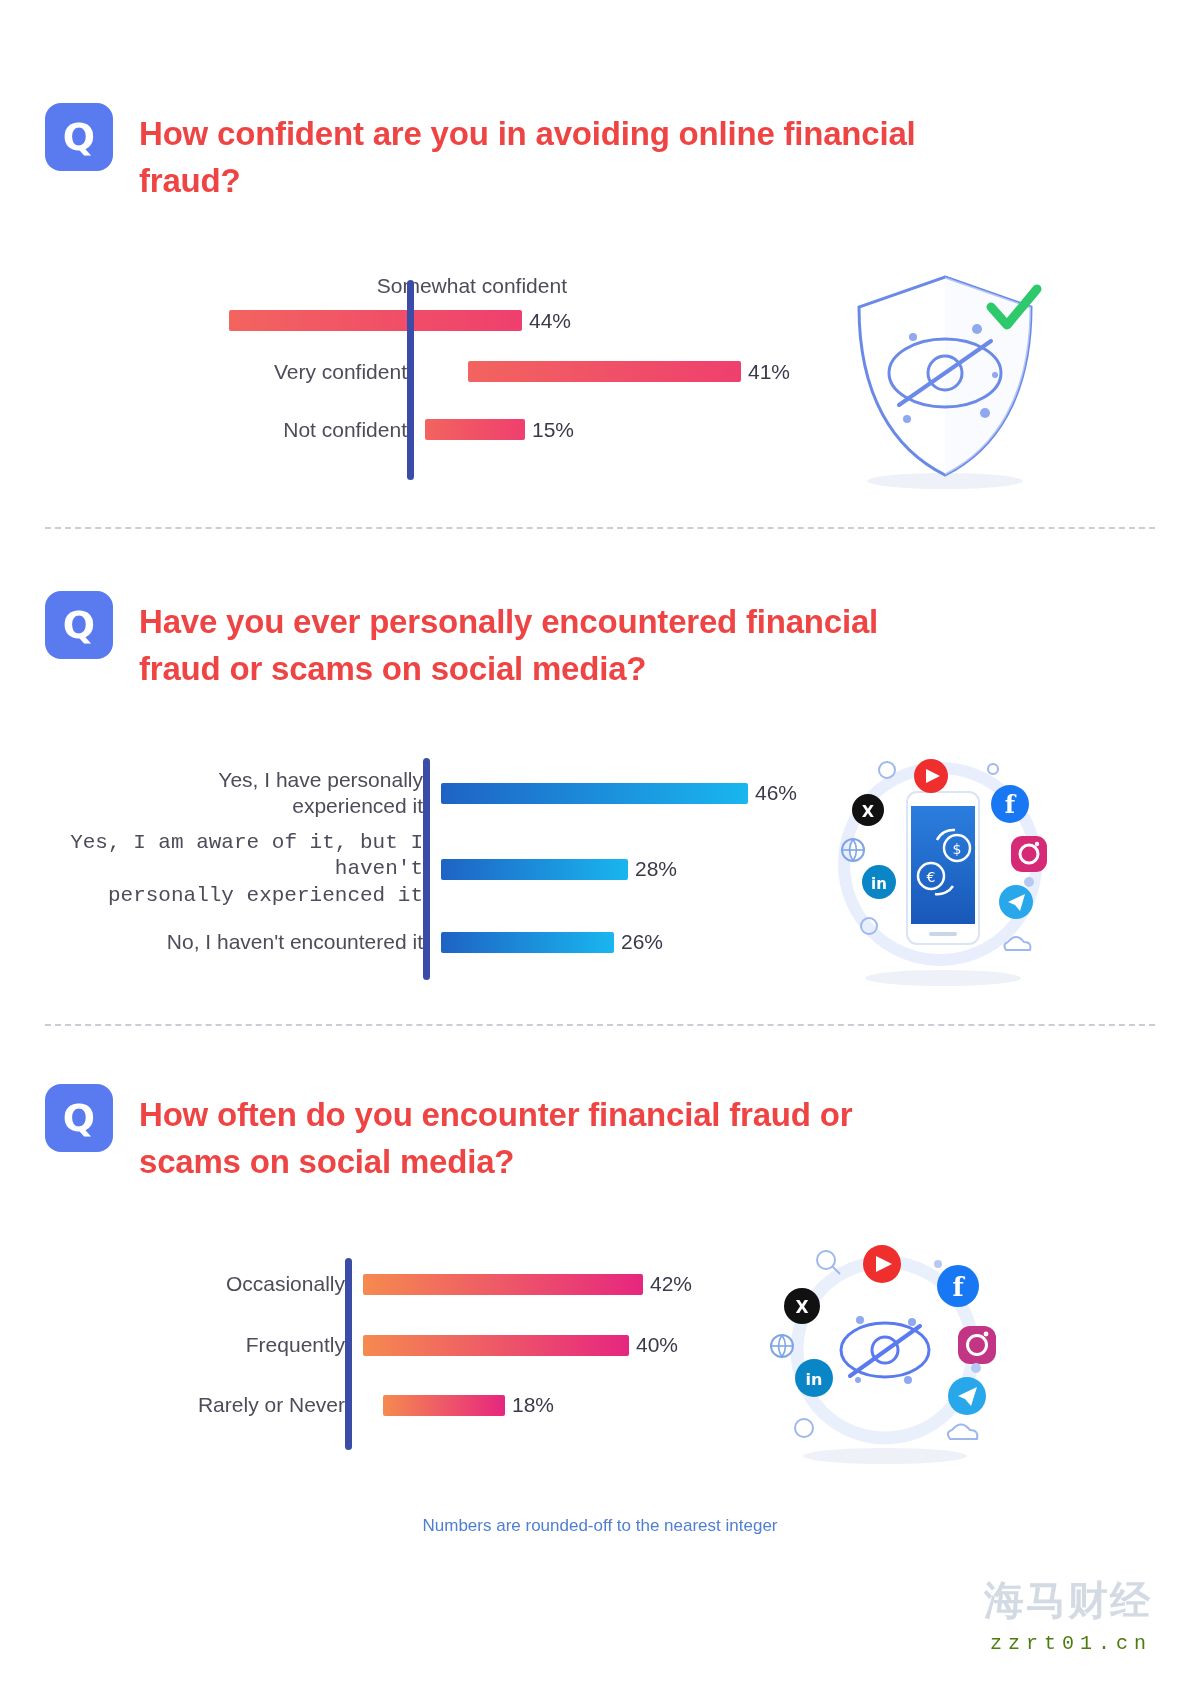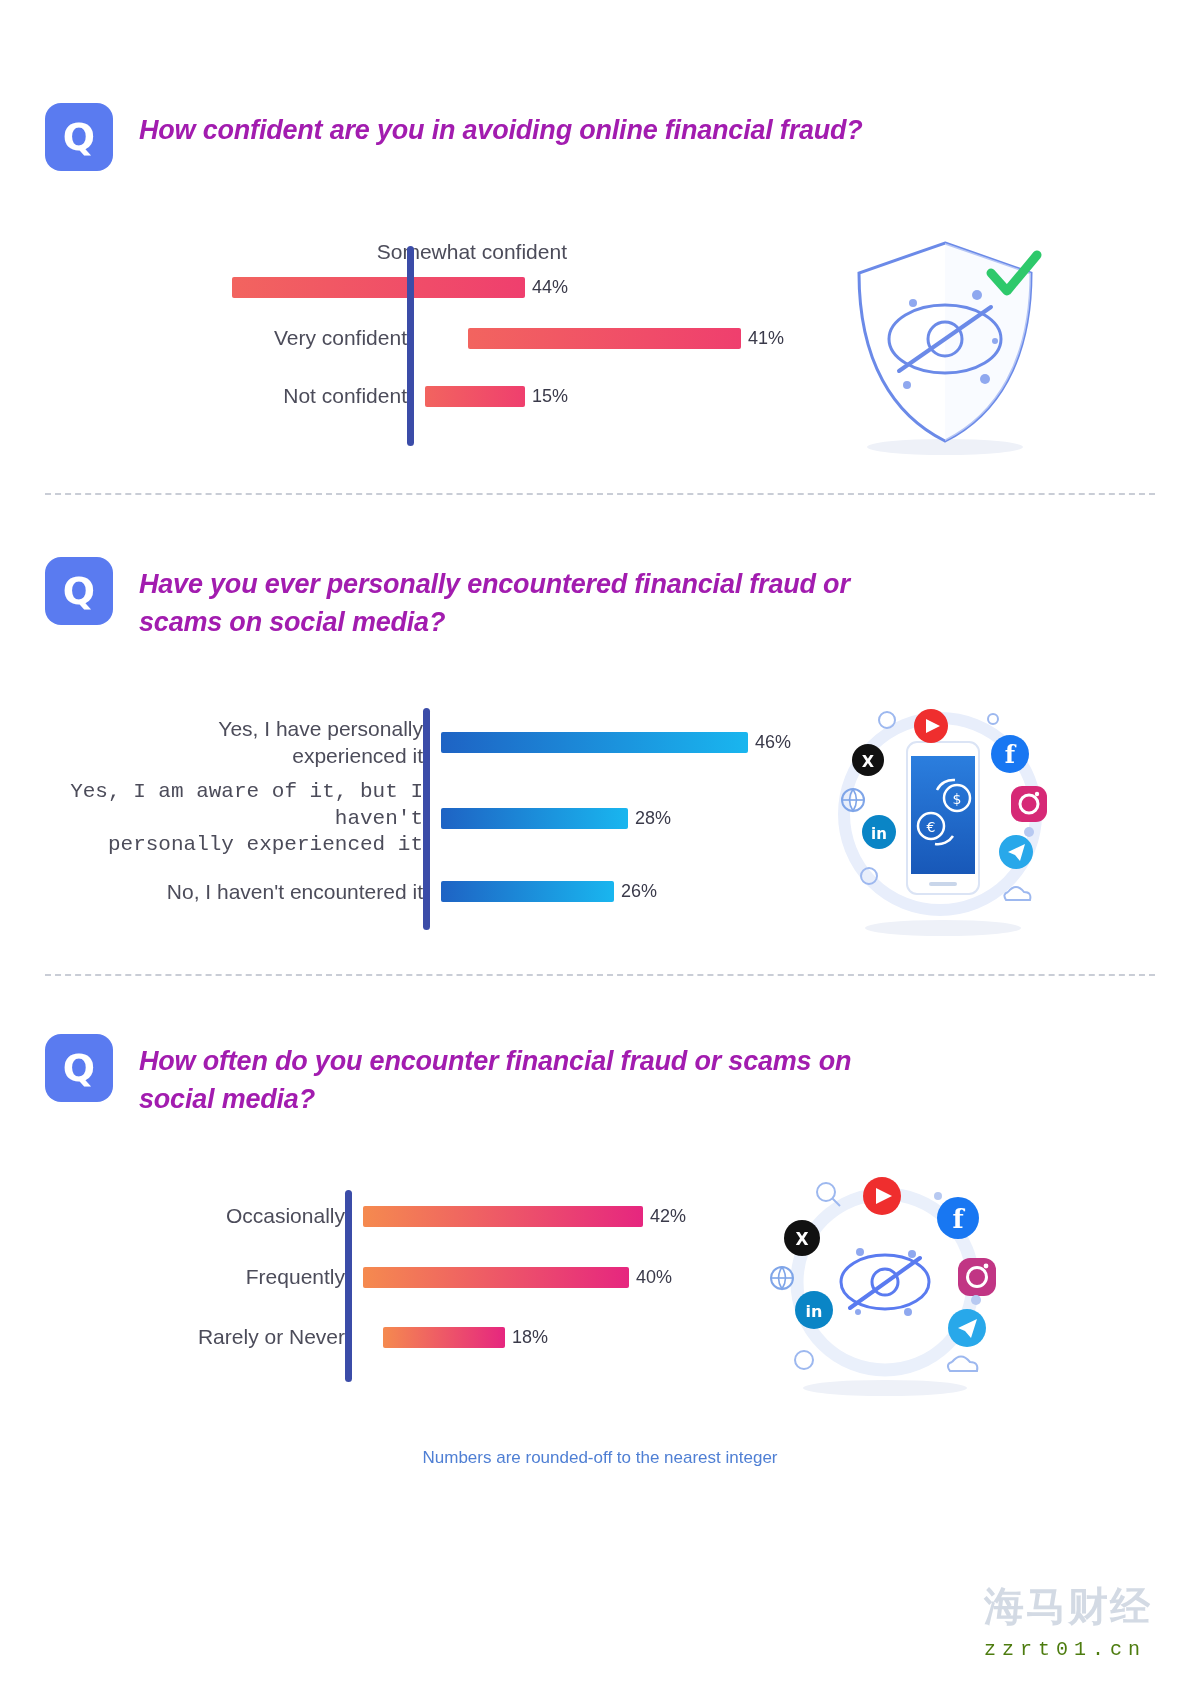--- a/index.html
+++ b/index.html
@@ -41,28 +41,27 @@
     color: #ffffff;
     display: flex;
     align-items: center;
     justify-content: center;
     font-size: 38px;
     font-weight: bold;
     font-family: "DejaVu Sans", sans-serif;
     line-height: 1;
   }
   .qtext {
-    font-size: 27px;
+    font-size: 33px;
     font-weight: bold;
-    color: #a21caf;
+    color: #ef4444;
     line-height: 1.42;
     padding-top: 8px;
     letter-spacing: -0.2px;
     max-width: 830px;
-    font-style: italic;
   }
 
   
   .chart-row {
     display: flex;
     align-items: center;
   }
   .chart {
     position: relative;
     flex: 0 0 auto;
@@ -82,21 +81,21 @@
   .bar-track {
     display: flex;
     align-items: center;
     flex: 1 1 auto;
   }
   .bar {
     height: 21px;
     border-radius: 2px;
   }
   .bar-value {
-    font-size: 18px;
+    font-size: 21px;
     color: #3a3a4a;
     padding-left: 7px;
     white-space: nowrap;
   }
   .axis {
     position: absolute;
     width: 7px;
     border-radius: 4px;
     background: #3b4ca8;
   }
@@ -115,22 +114,22 @@
   .art svg { display: block; }
 
   .footnote {
     text-align: center;
     color: #4f7fd4;
     font-size: 17px;
   }
   .watermark {
     position: absolute;
     right: 48px;
-    bottom: 28px;
-    text-align: left;
+    bottom: 34px;
+    text-align: right;
     color: #cfd6e2;
     line-height: 1;
     user-select: none;
   }
   .wm-main {
     font-size: 40px;
     font-weight: bold;
     font-family: "DejaVu Sans", sans-serif;
     letter-spacing: 2px;
     color: #d3dae4;

